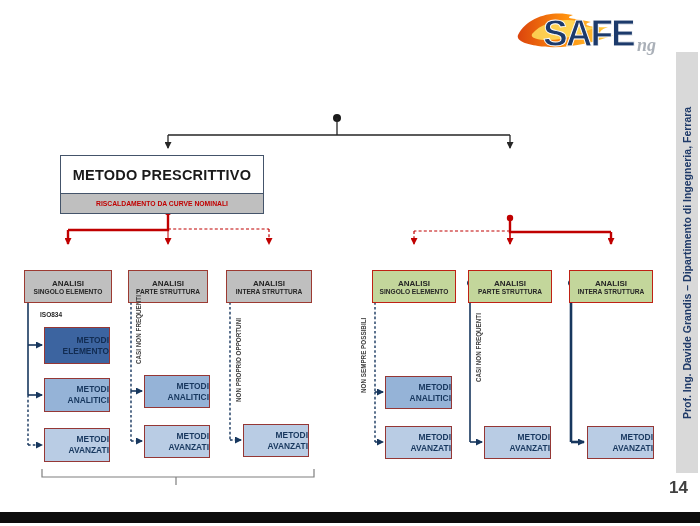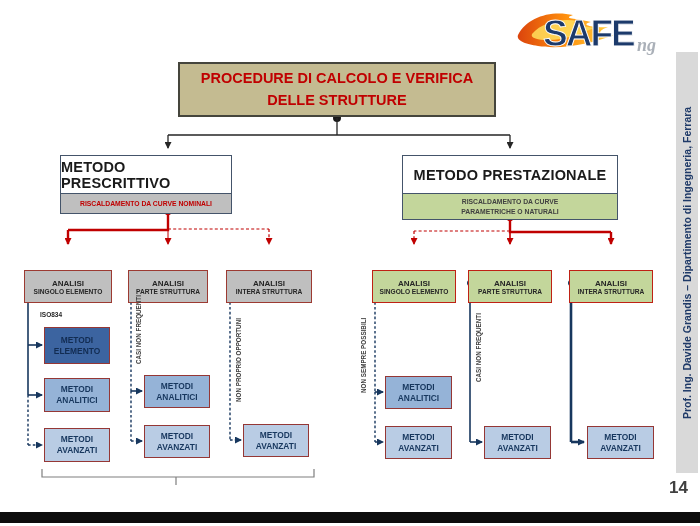--- a/index.html
+++ b/index.html
@@ -12,35 +12,35 @@
   .title-box{left:178px;top:62px;width:318px;height:55px;background:#c4bb91;border:2px solid #45453c;
     color:#c00000;font-weight:bold;font-size:14.5px;line-height:1.5;display:flex;flex-direction:column;
     align-items:center;justify-content:center;text-align:center;}
 
   
   .method{display:flex;flex-direction:column;}
   .method-head{height:37px;background:#ffffff;border:1.5px solid #44546a;display:flex;align-items:center;
     justify-content:center;font-weight:bold;font-size:14.5px;color:#1a1a1a;letter-spacing:.2px;}
   .method-sub{border:1.5px solid #44546a;border-top:0;display:flex;flex-direction:column;align-items:center;
     justify-content:center;font-weight:bold;font-size:6.8px;line-height:1.35;text-align:center;}
-  .m-left{left:60px;top:155px;width:172px;}
+  .m-left{left:60px;top:155px;width:204px;}
   .m-left .method-sub{height:19px;background:#bfbfbf;color:#c00000;}
   .m-right{left:402px;top:155px;width:216px;}
   .m-right .method-sub{height:25px;background:#c3d69b;color:#414141;}
 
   
   .analysis{height:33px;display:flex;flex-direction:column;align-items:center;justify-content:center;
     text-align:center;font-weight:bold;color:#262626;margin-top:20px;}
   .analysis .l1{font-size:8px;}
   .analysis .l2{font-size:6.6px;}
   .a-gray{background:#bfbfbf;border:1.7px solid #9c3a32;}
   .a-green{background:#c3d69b;border:1.7px solid #bf2114;}
 
   
-  .metodi{width:66px;display:flex;flex-direction:column;align-items:center;justify-content:center;
+  .metodi{width:66px;display:flex;flex-direction:column;align-items:flex-end;justify-content:center;
     text-align:center;font-weight:bold;font-size:8.4px;line-height:1.3;color:#17375e;border:1.7px solid #953735;}
   .m-tab{background:#3c64a0;color:#122c52;}
   .m-ana{background:#95b3d7;}
   .m-ava{background:#b9cce4;}
 
   .iso-label{left:40px;top:311px;font-size:6.5px;font-weight:bold;color:#262626;}
 
   .vlabel{writing-mode:vertical-rl;transform:rotate(180deg);font-size:6.3px;font-weight:600;
     color:#3f3f3f;width:9px;display:flex;align-items:center;white-space:nowrap;}
 
@@ -138,39 +138,28 @@
       </linearGradient>
     </defs>
     <g>
       <path d="M3,29 C12,11 36,4 58,9 C47,13 60,12 76,16 C63,19 80,22 93,21 C77,27 89,30 99,29 C79,37 47,44 23,40 C11,38 1,35 3,29 Z" fill="url(#fg)" opacity="0.95"></path>
       <path d="M17,28 C27,16 47,12 62,15 C52,18 67,20 79,22 C64,28 51,34 33,34 C23,34 15,32 17,28 Z" fill="#ffdf5e" opacity="0.85"></path>
     </g>
     <text x="28" y="40" font-family="Liberation Sans, sans-serif" font-size="37" font-weight="bold" fill="#1c3a6b" stroke="#ffffff" stroke-width="0.9" letter-spacing="-2">SAFE</text>
     <text x="122" y="45" font-family="Liberation Serif, serif" font-style="italic" font-size="18" font-weight="bold" fill="#aab0b8">ng</text>
   </svg>
 
-  <div class="abs title-box">
-    <span>PROCEDURE DI CALCOLO E VERIFICA</span>
-    <span>DELLE STRUTTURE</span>
-  </div>
 
   <div class="abs method m-left">
     <div class="method-head">METODO PRESCRITTIVO</div>
     <div class="method-sub">
       <span>RISCALDAMENTO DA CURVE NOMINALI</span>
     </div>
   </div>
 
-  <div class="abs method m-right">
-    <div class="method-head">METODO PRESTAZIONALE</div>
-    <div class="method-sub">
-      <span>RISCALDAMENTO DA CURVE</span>
-      <span>PARAMETRICHE O NATURALI</span>
-    </div>
-  </div>
 
   <div class="abs analysis a-gray" style="left:24px;top:250px;width:88px;">
     <span class="l1">ANALISI</span>
     <span class="l2">SINGOLO ELEMENTO</span>
   </div>
   <div class="abs analysis a-gray" style="left:128px;top:250px;width:80px;">
     <span class="l1">ANALISI</span>
     <span class="l2">PARTE STRUTTURA</span>
   </div>
   <div class="abs analysis a-gray" style="left:226px;top:250px;width:86px;">

